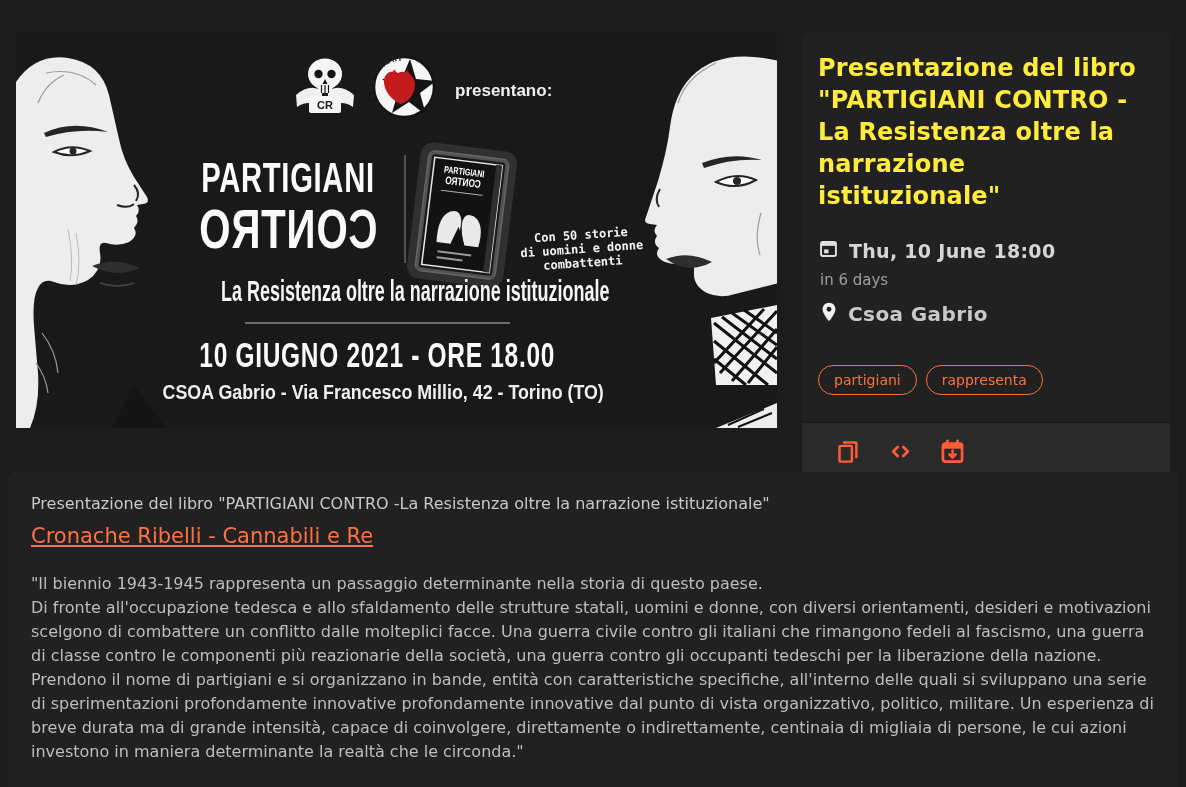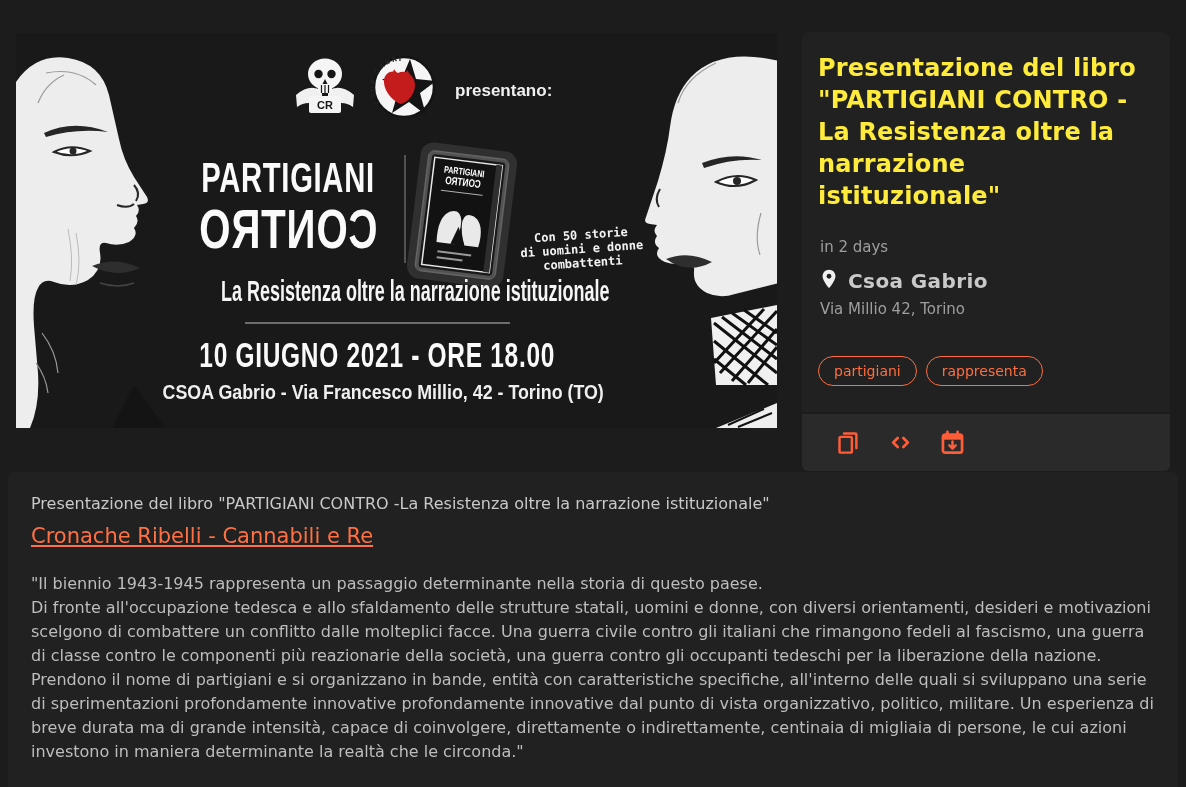--- a/index.html
+++ b/index.html
@@ -161,32 +161,41 @@
     <text transform="scale(0.7,1)" x="516" y="334" text-anchor="middle" font-family="Liberation Sans, sans-serif" font-size="35" font-weight="bold" fill="#fafafa" letter-spacing="1">10 GIUGNO 2021 - ORE 18.00</text>
 
     <text transform="scale(0.85,1)" x="432" y="366" text-anchor="middle" font-family="Liberation Sans, sans-serif" font-size="21" font-weight="bold" fill="#efefef">CSOA Gabrio - Via Francesco Millio, 42 - Torino (TO)</text>
   </svg>
 </div>
 
 <div class="event-card-wrap">
   <div class="event-card">
     <h1 class="event-title">Presentazione del libro "PARTIGIANI CONTRO -La Resistenza oltre la narrazione istituzionale"</h1>
 
-    <div class="rel-time">in 2 days</div>
+    <div class="row when-row">
+      <span>
+        <svg width="21" height="21" viewBox="0 0 24 24" fill="none">
+          <rect x="3.5" y="4.5" width="17" height="16" rx="2" stroke="#e0e0e0" stroke-width="2.2"></rect>
+          <rect x="3.5" y="4.5" width="17" height="4.5" fill="#e0e0e0"></rect>
+          <rect x="7" y="13" width="5" height="4.5" fill="#e0e0e0"></rect>
+        </svg>
+      </span>
+      <span class="when-text">Thu, 10 June 18:00</span>
+    </div>
+    <div class="rel-time">in 6 days</div>
 
     <div class="row where-row">
       <span>
         <svg width="22" height="22" viewBox="0 0 24 24">
           <path fill="#f0f0f0" d="M12 2 C8.1 2 5 5.1 5 9 c0 5.2 7 13 7 13 s7 -7.8 7 -13 c0 -3.9 -3.1 -7 -7 -7 z"></path>
           <circle cx="12" cy="9" r="2.6" fill="#212121"></circle>
         </svg>
       </span>
       <span class="where-name">Csoa Gabrio</span>
     </div>
-    <div class="where-addr">Via Millio 42, Torino</div>
 
     <div class="tags">
       <button class="tag-chip">partigiani</button>
       <button class="tag-chip">rappresenta</button>
     </div>
   </div>
 
   <div class="action-bar">
     <button class="icon-btn" title="copy">
       <svg viewBox="0 0 24 24" fill="none" stroke="currentColor" stroke-width="2.2">

